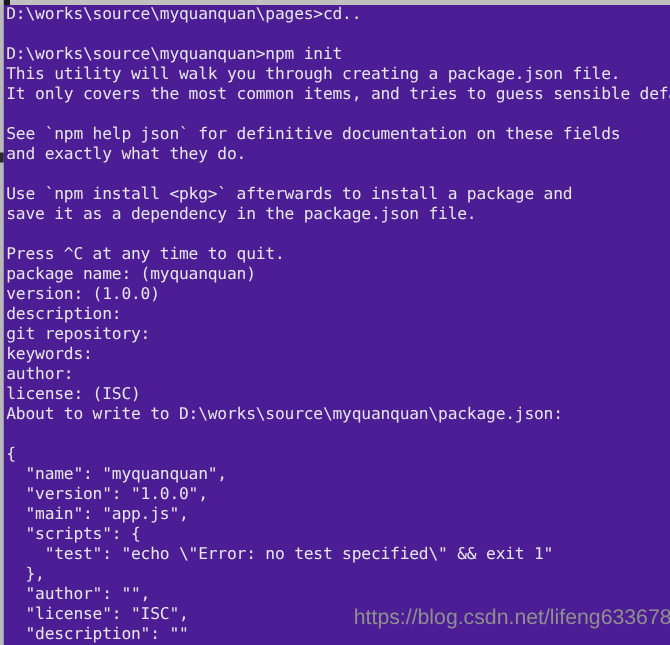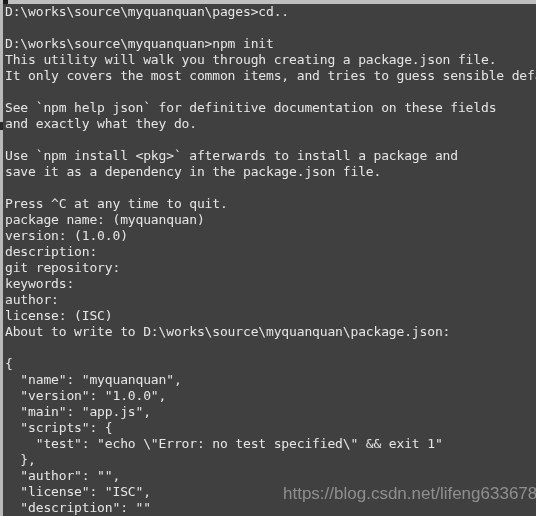--- a/index.html
+++ b/index.html
@@ -5,21 +5,21 @@
 <style>
   html, body {
     margin: 0;
     padding: 0;
     background: #000000;
   }
   #console-window {
     position: relative;
     width: 536px;
     height: 516px;
-    background: #404040;
+    background: #4c1d95;
     overflow: hidden;
     box-sizing: border-box;
   }
   #top-scroll-strip {
     position: absolute;
     top: 0;
     left: 0;
     width: 536px;
     height: 4px;
     background: #c0c0c0;

